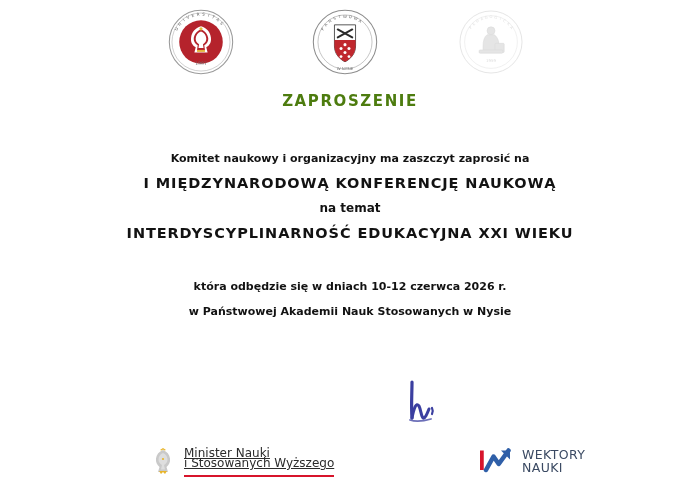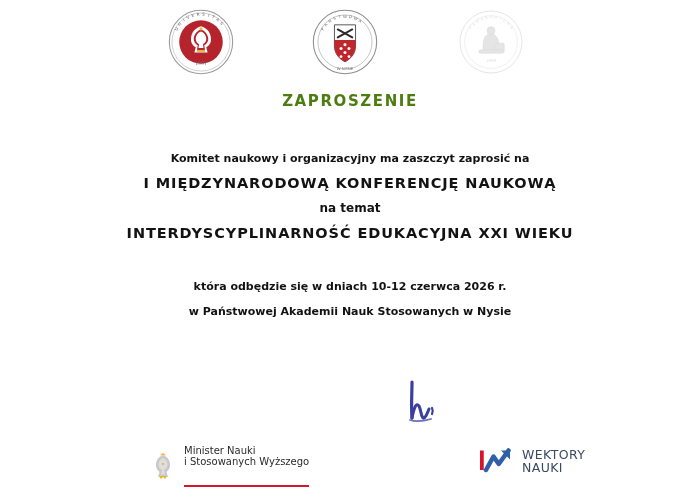--- a/index.html
+++ b/index.html
@@ -110,25 +110,26 @@
   }
   .ministry {
     position: absolute;
     left: 148px;
     top: 10px;
     display: flex;
     align-items: center;
     gap: 6px;
   }
   .ministry-text {
-    font-size: 10px;
+    font-size: 12px;
     line-height: 10.5px;
     color: #2b2b2b;
     position: relative;
-    padding-bottom: 20px;
+    padding-bottom: 8px;
+    text-decoration: underline;
   }
   .ministry-text .rule {
     position: absolute;
     left: 0;
     bottom: 0;
     width: 100%;
     height: 1.6px;
     background: #d7142b;
   }
 

